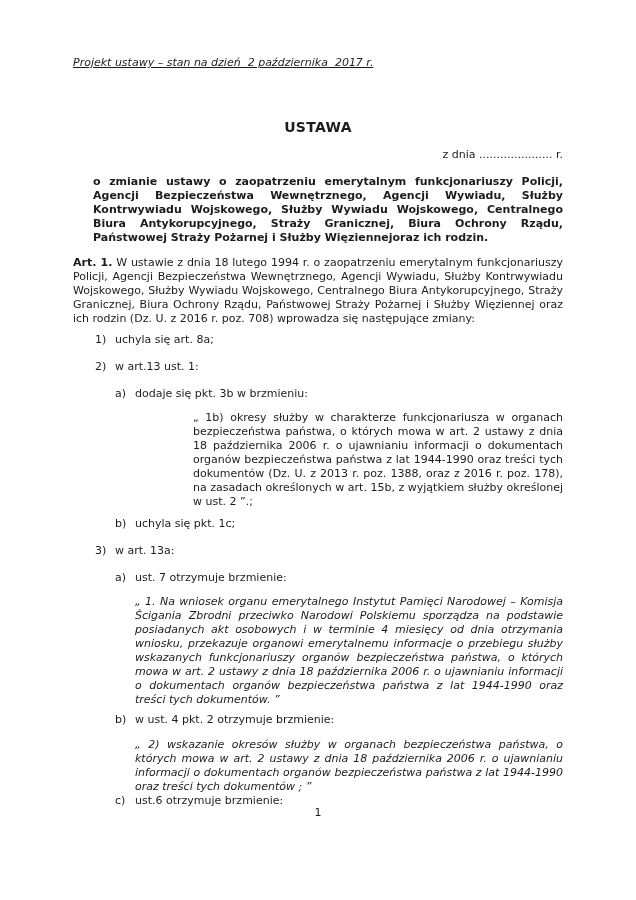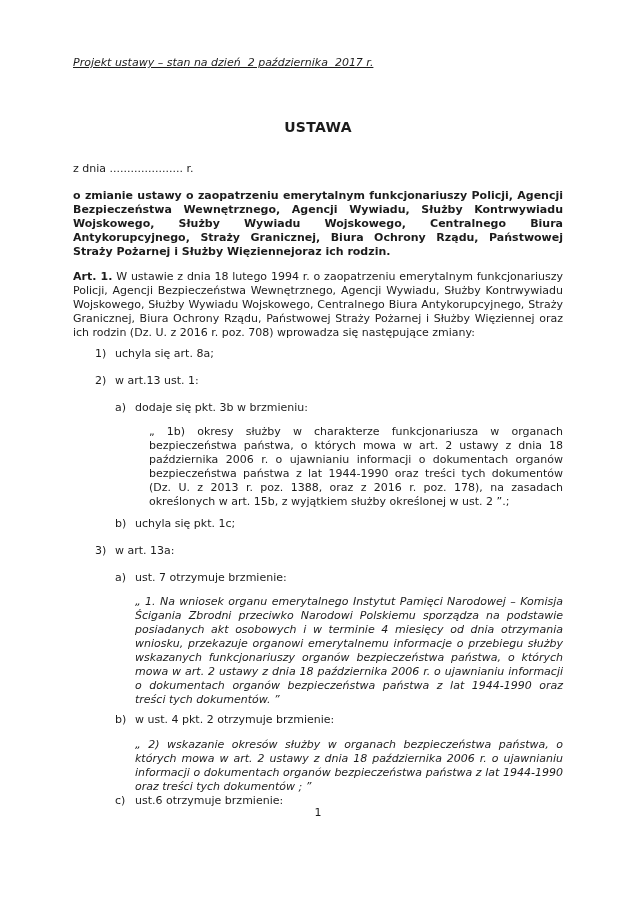--- a/index.html
+++ b/index.html
@@ -32,27 +32,28 @@
     text-decoration: underline;
   }
   .law-title {
     margin-top: 50px;
     text-align: center;
     font-weight: bold;
     font-size: 14px;
     letter-spacing: 0.3px;
   }
   .date-line {
-    margin-top: 28px;
-    text-align: left;
+    margin-top: 14px;
+    text-align: right;
   }
   .subject {
     margin-top: 13px;
     font-weight: bold;
     text-align: justify;
+    margin-left: 20px;
   }
   .article {
     margin-top: 11px;
     text-align: justify;
   }
   .article .art-label {
     font-weight: bold;
   }
   .item {
     display: flex;
@@ -62,21 +63,21 @@
   .item .num {
     width: 20px;
     flex: none;
   }
   .item .txt {
     flex: 1 1 auto;
   }
   .quote {
     text-align: justify;
   }
-  .q-indent1 { margin-left: 76px; }
+  .q-indent1 { margin-left: 120px; }
   .q-indent2 { margin-left: 62px; font-style: italic; }
   .mt13 { margin-top: 13px; }
   .mt11 { margin-top: 11px; }
   .mt10 { margin-top: 10px; }
   .mt8  { margin-top: 8px; }
   .mt7  { margin-top: 7px; }
   .mt6  { margin-top: 6px; }
   .mt0  { margin-top: 0; }
   .page-number {
     position: absolute;

